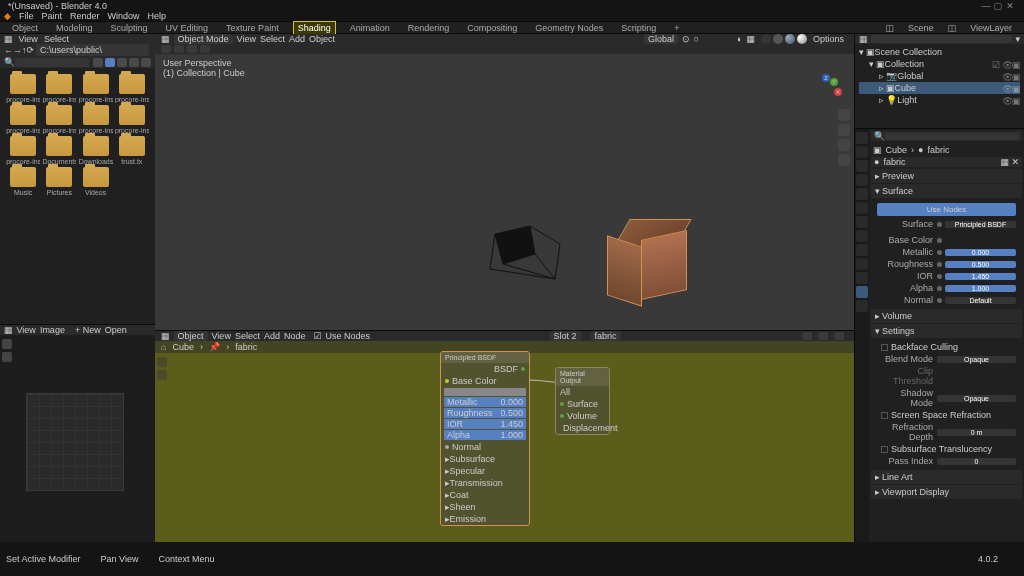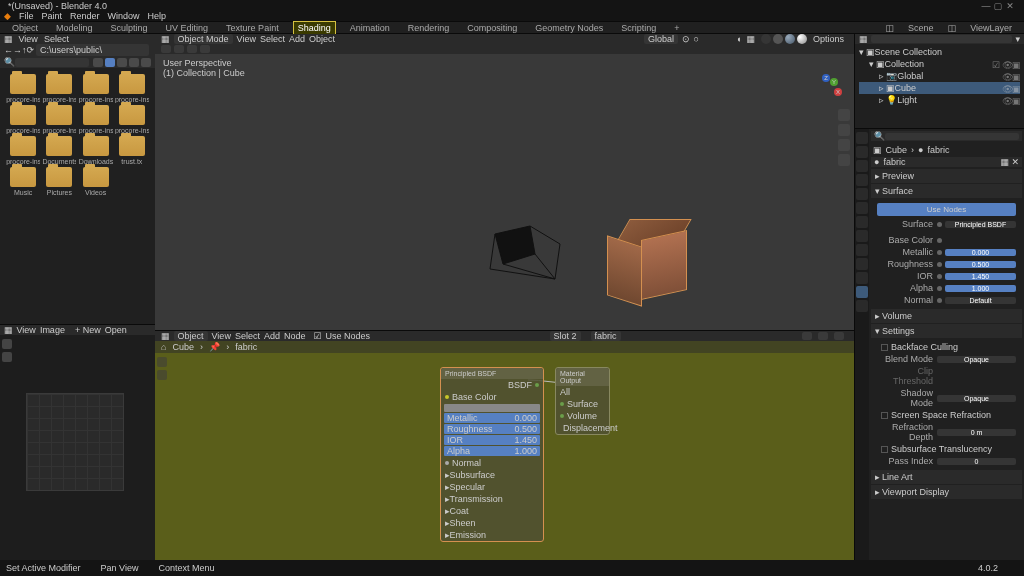--- a/index.html
+++ b/index.html
@@ -101,21 +101,21 @@
 .panel-body{padding:2px 6px}
 .prop-row{display:flex;align-items:center;padding:1px 0;font-size:7px}
 .prop-row .label{width:60px;text-align:right;padding-right:4px;color:#aaa}
 .prop-row .val{flex:1;background:#5680c2;padding:0 3px;border-radius:2px;font-size:7px;text-align:center;color:#fff}
 .prop-row .val.dark{background:#353535}
 .prop-row .val.col{background:#ccc}
 .prop-row .dot{width:5px;height:5px;border-radius:50%;background:#666;margin-right:3px}
 .use-nodes{background:#5680c2;text-align:center;padding:2px;border-radius:2px;margin:2px 0;font-size:8px}
 .chk{display:flex;align-items:center;padding:1px 4px;font-size:7px}
 .chk .box{width:7px;height:7px;border:1px solid #555;margin-right:3px}
-.statusbar{position:absolute;bottom:0;left:0;right:0;height:12px;background:#141414;display:flex;align-items:center;padding:8px 6px;font-size:8px;color:#888}
+.statusbar{position:absolute;bottom:0;left:0;right:0;height:12px;background:#141414;display:flex;align-items:center;padding:17px 6px;font-size:8px;color:#888}
 .statusbar span{margin-right:20px}
 .statusbar .right{margin-left:auto}
 </style>
 </head>
 <body>
 
 <div class="titlebar">
   <span>*(Unsaved) - Blender 4.0</span>
   <div class="spacer"></div>
   <span class="wbtn">—</span>
@@ -348,21 +348,21 @@
       </div>
       <div style="position:absolute;left:2px;top:26px;display:flex;flex-direction:column;gap:3px">
         <div style="width:10px;height:10px;background:rgba(70,70,50,0.8);border-radius:2px"></div>
         <div style="width:10px;height:10px;background:rgba(70,70,50,0.8);border-radius:2px"></div>
       </div>
 
       <svg class="node-link" style="left:373px;top:42px;width:40px;height:20px">
           <path d="M0,7 C15,7 25,10 40,10" stroke="#bbb" fill="none" stroke-width="1"></path>
         </svg>
 
-      <div class="node selected" style="left:285px;top:36px;width:104px">
+      <div class="node selected" style="left:285px;top:20px;width:90px">
         <div class="node-head">Principled BSDF</div>
         <div class="node-row out">
             <span>BSDF</span>
             <span class="dot" style="background:#6b9e4a"></span>
           </div>
         <div class="node-row">
             <span class="dot" style="background:#c7c729"></span>
             <span>Base Color</span>
           </div>
         <div class="node-row color"></div>

